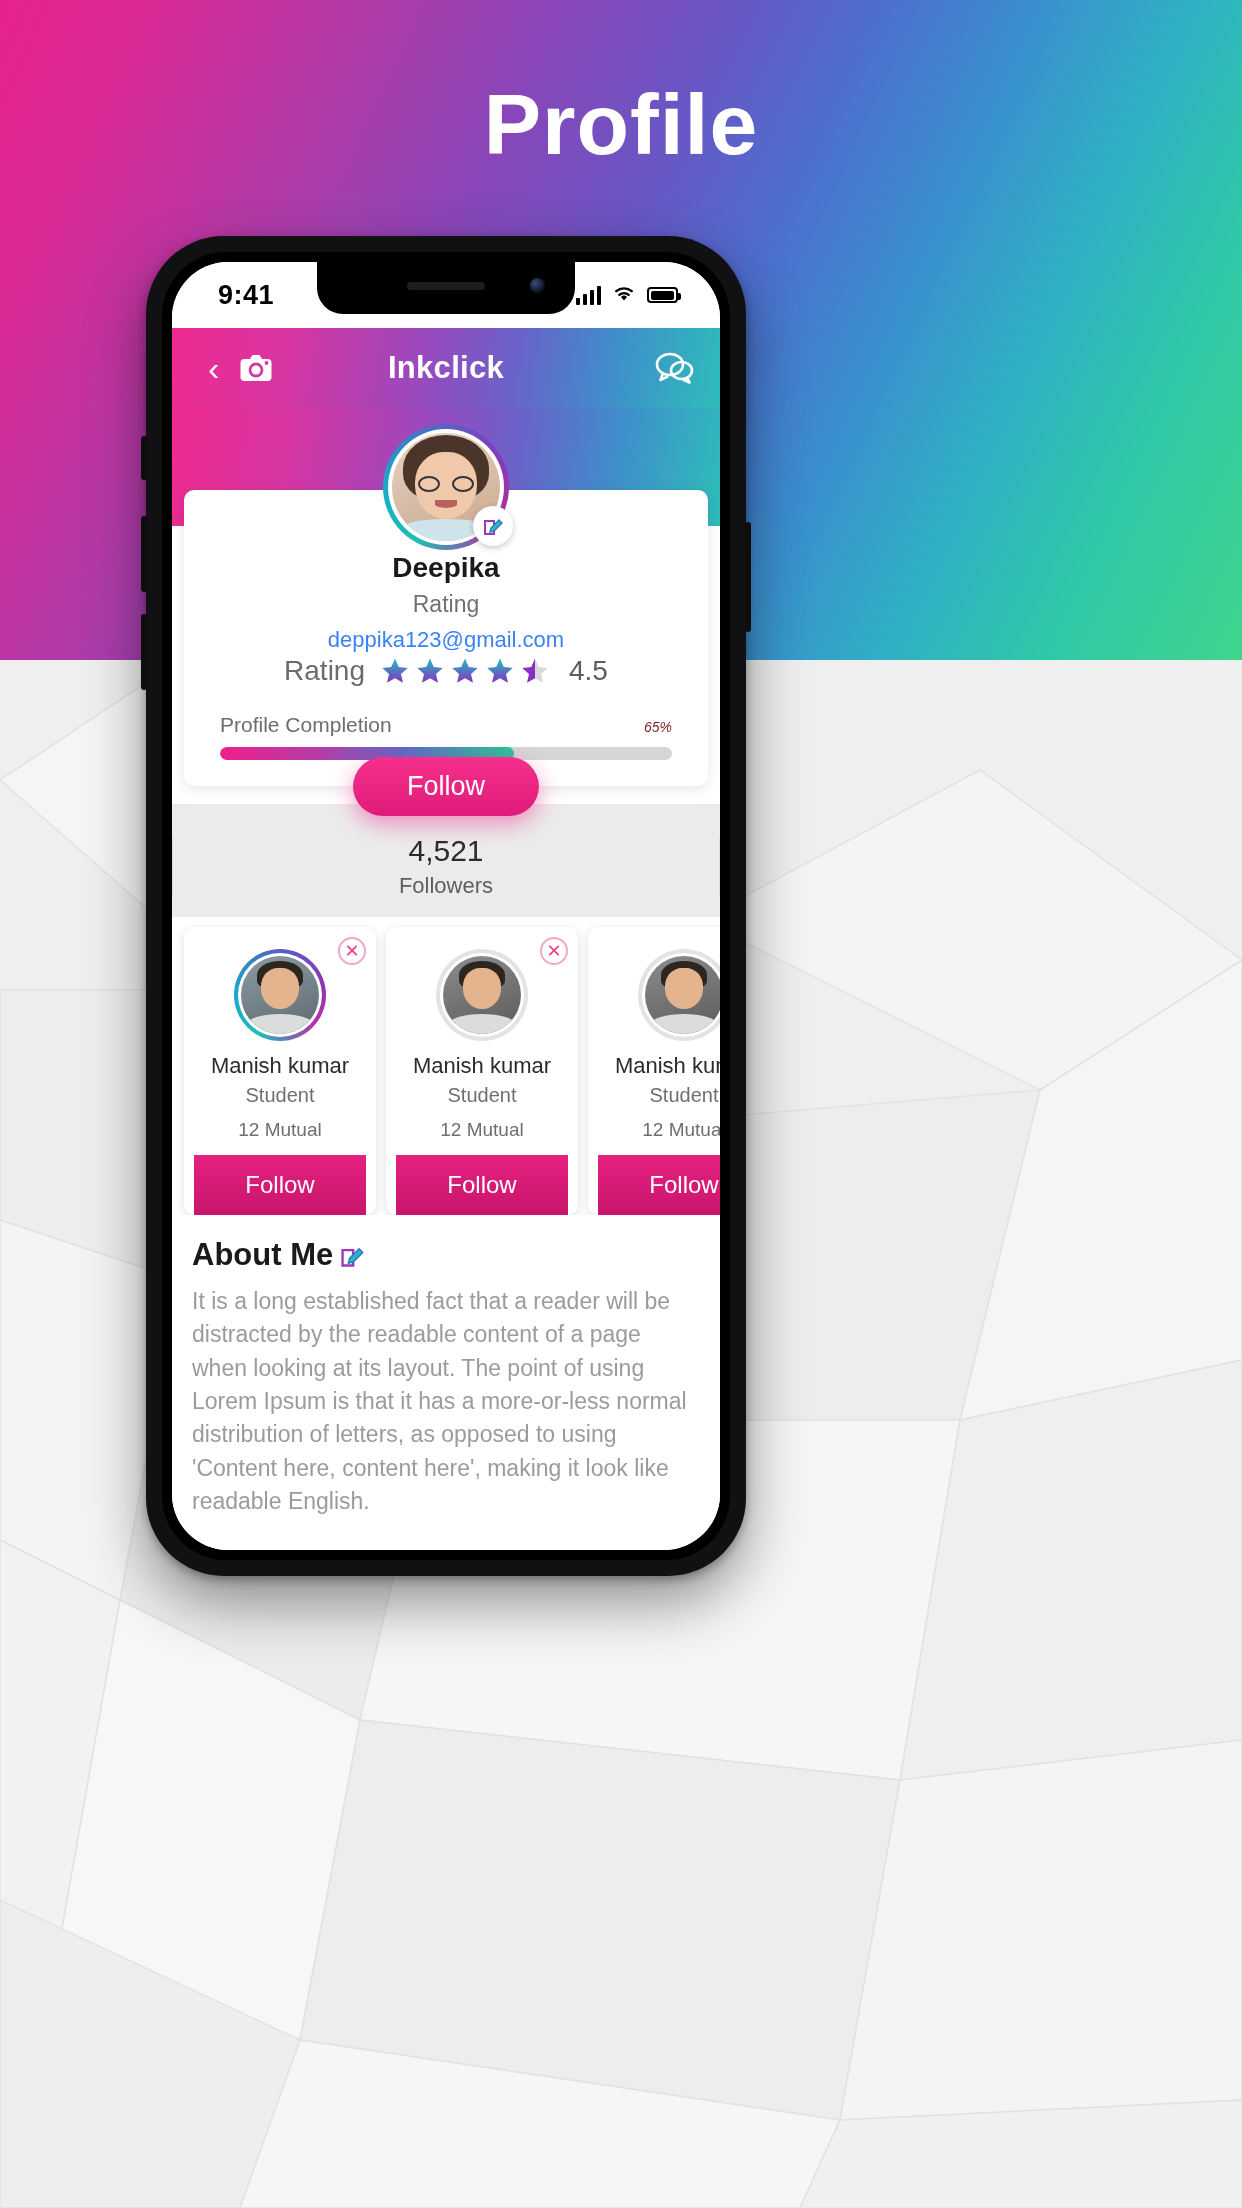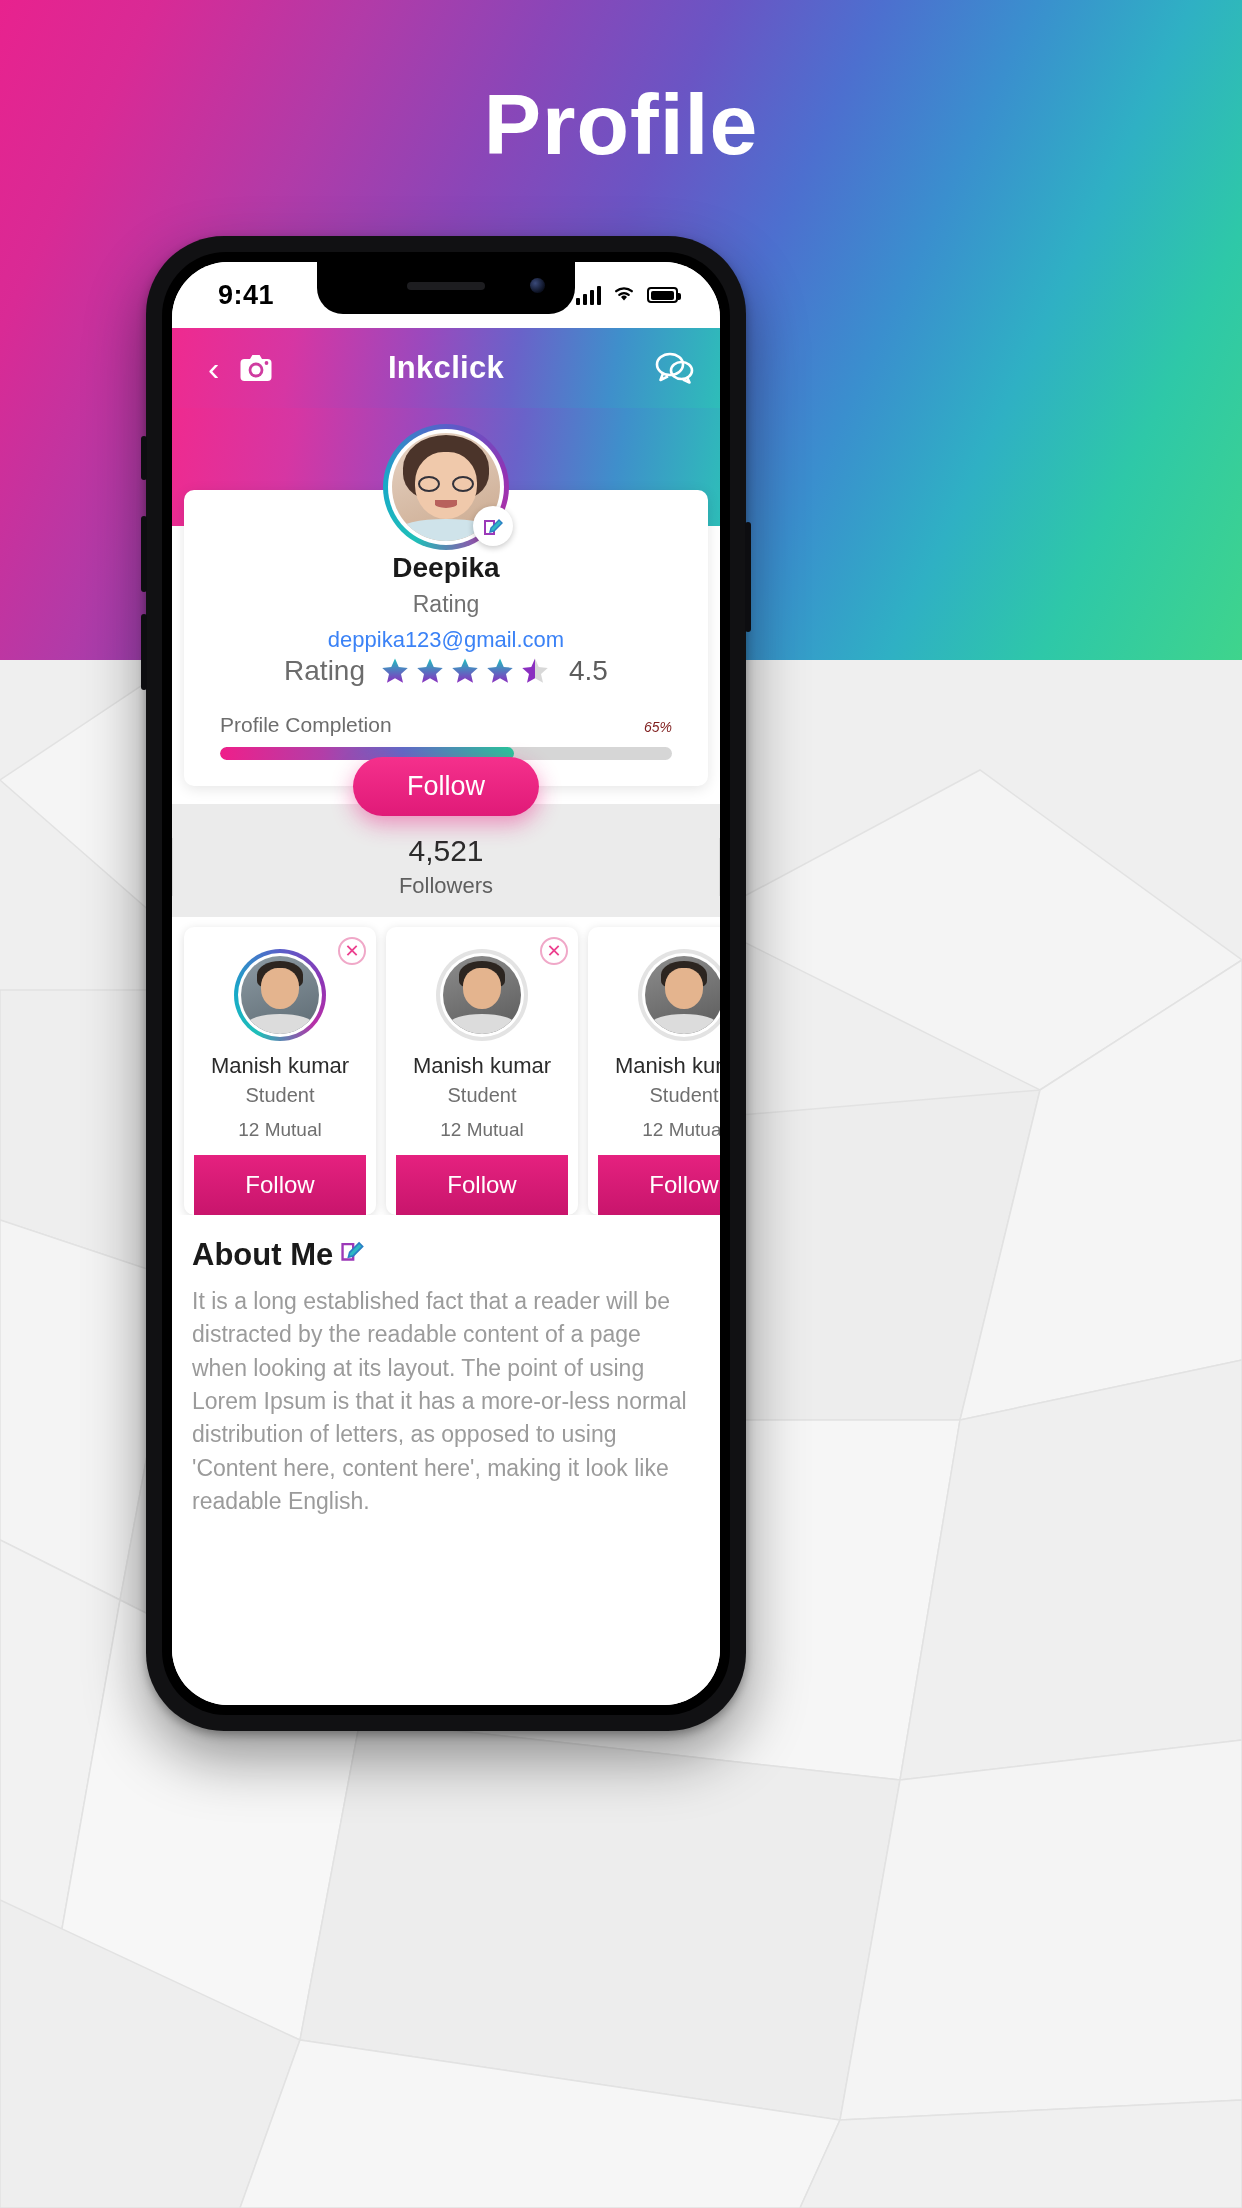--- a/index.html
+++ b/index.html
@@ -28,21 +28,21 @@
   .page-title {
     position: absolute; left: 0; top: 75px; width: 1242px;
     text-align: center;
     font-size: 86px; font-weight: bold; color: #ffffff;
     letter-spacing: 1px;
   }
 
   
   .phone {
     position: absolute; left: 146px; top: 236px;
-    width: 600px; height: 1495px;
+    width: 600px; height: 1340px;
     background: #111113;
     border-radius: 78px;
     box-shadow: 0 26px 60px rgba(0,0,0,.42), 0 4px 10px rgba(0,0,0,.3);
     padding: 16px;
   }
   .phone-inner {
     position: relative; width: 100%; height: 100%;
     background: #000;
     border-radius: 64px;
     padding: 10px;
@@ -240,21 +240,21 @@
   .sug-name { font-size: 22px; color:#2b2b2b; margin-top: 12px; }
   .sug-role { font-size: 20px; color:#6f6f6f; margin-top: 5px; }
   .sug-mut { font-size: 19px; color:#6f6f6f; margin-top: 12px; padding-bottom: 12px; }
   .sug-follow {
     display:block; width: 100%; border:none;
     background: linear-gradient(180deg,#e5217f 0%, #c8156c 100%);
     color:#fff; font-size: 24px; padding: 16px 0; margin-top: 2px;
   }
 
   .about { padding: 22px 20px 0; }
-  .about-head { display:flex; align-items:flex-start; gap: 6px; }
+  .about-head { display:flex; align-items:flex-end; gap: 6px; }
   .about-title { font-size: 31px; font-weight: bold; color:#1a1a1a; }
   .about-text { font-size: 23px; line-height: 1.45; color:#9b9b9b; margin-top: 12px; }
 </style>
 </head>
 <body>
 
 <div class="bg-top"></div>
 <div class="bg-bottom">
   <svg width="1242" height="1548" viewBox="0 0 1242 1548" style="position:absolute;left:0;top:0">
     <g fill="none" stroke="#e2e2e2" stroke-width="1.5">

